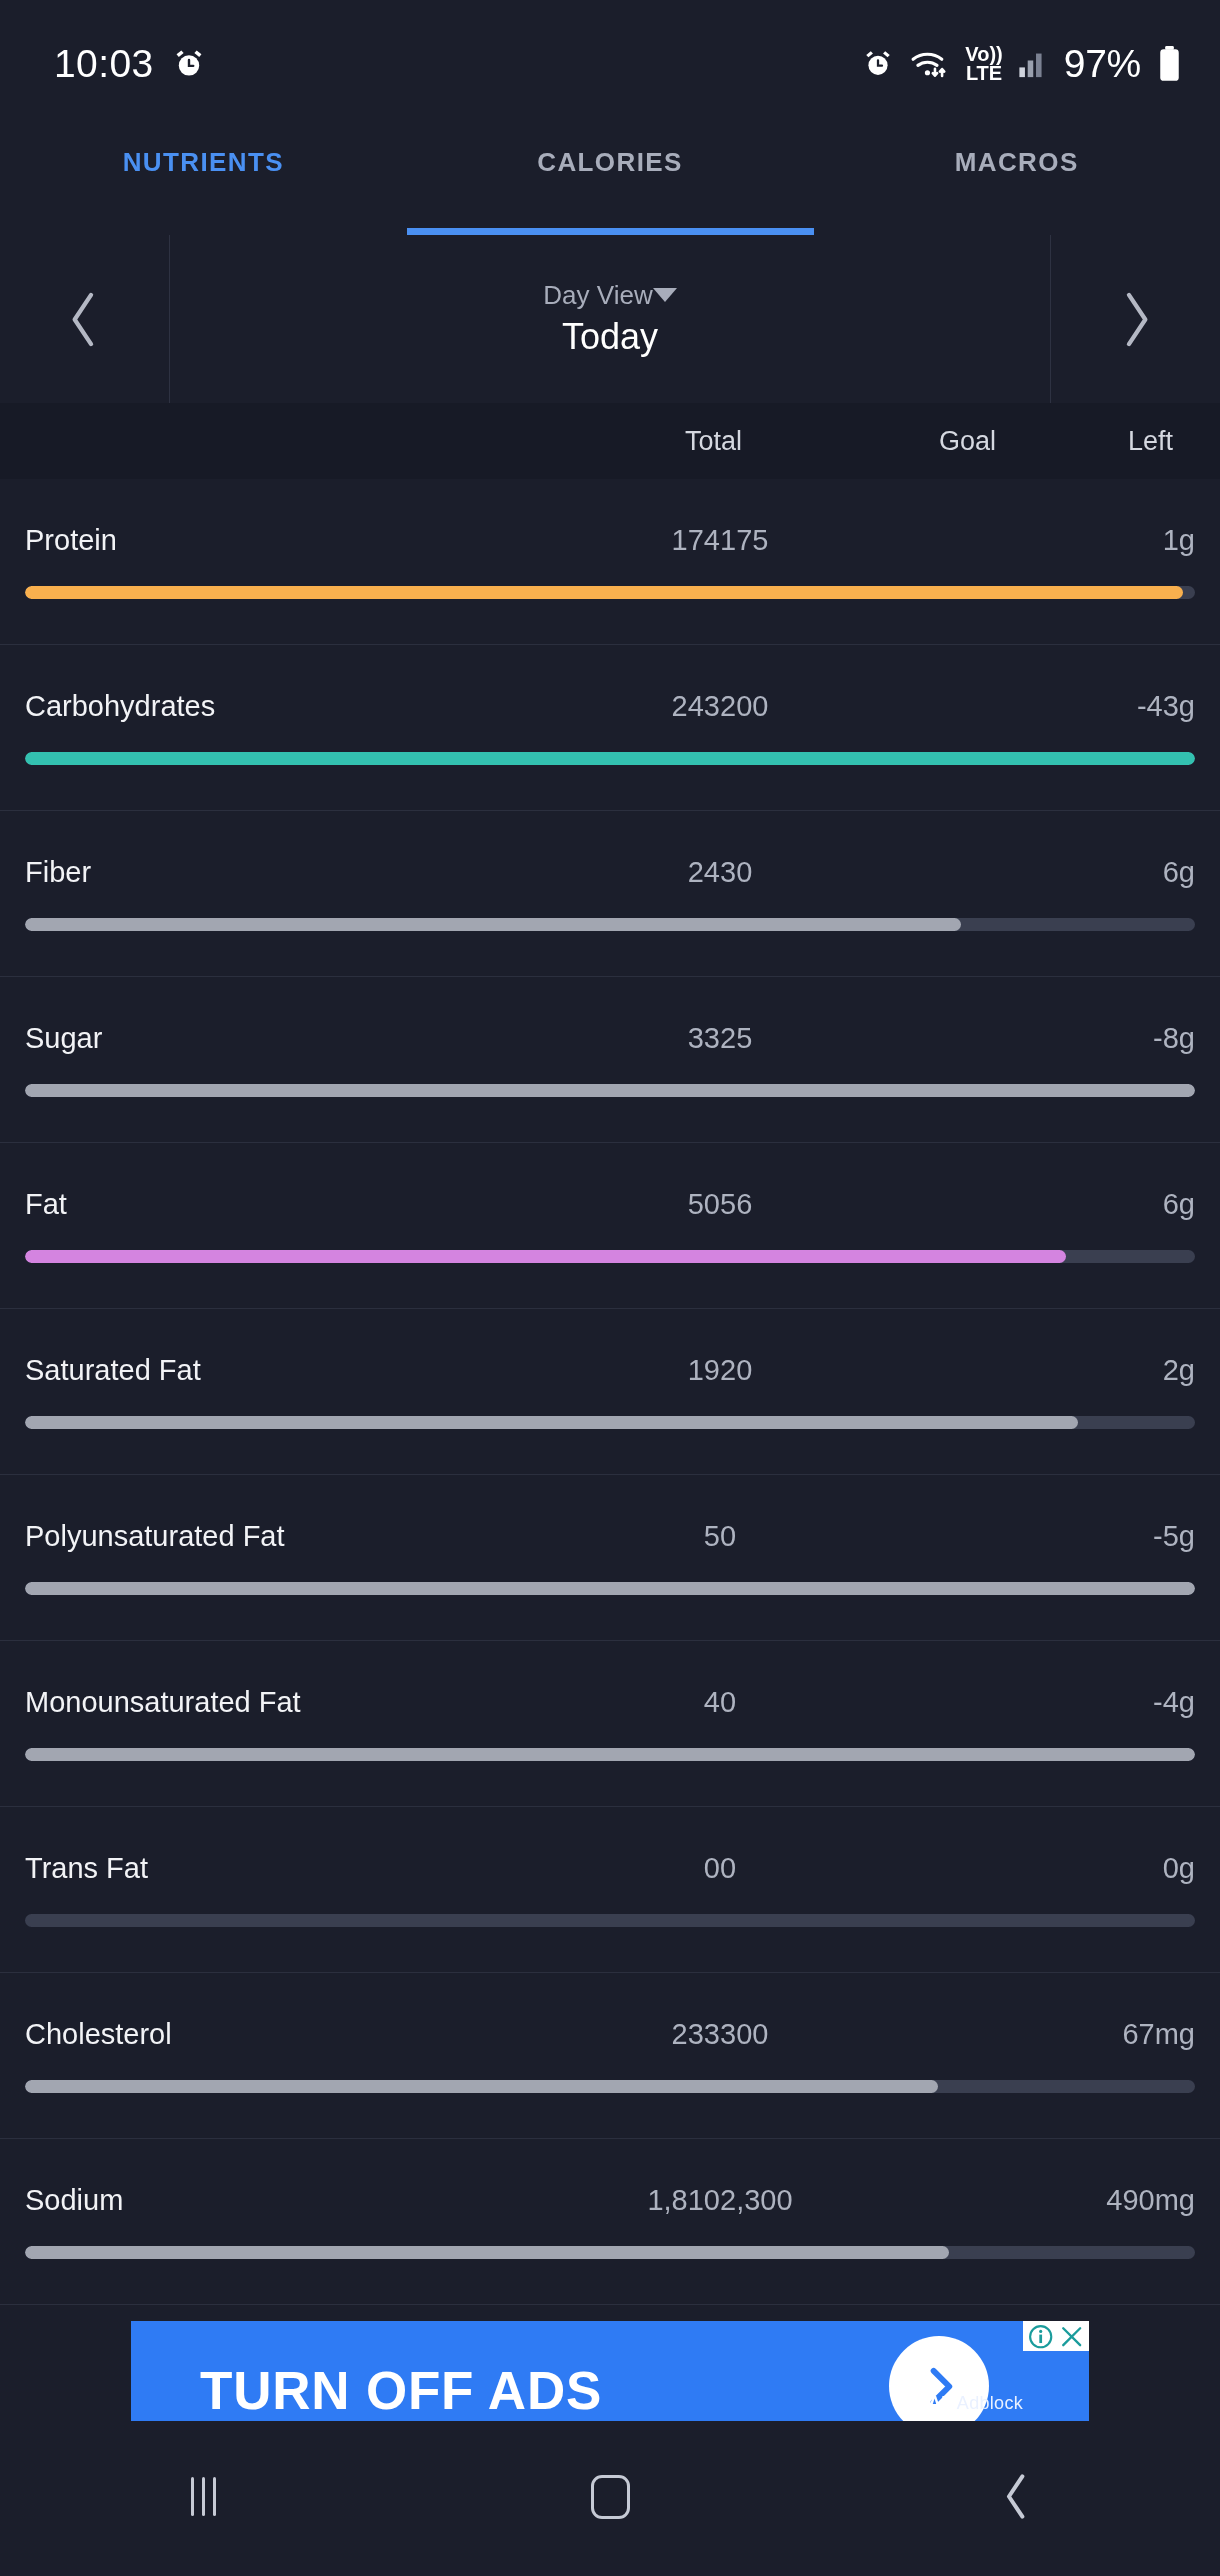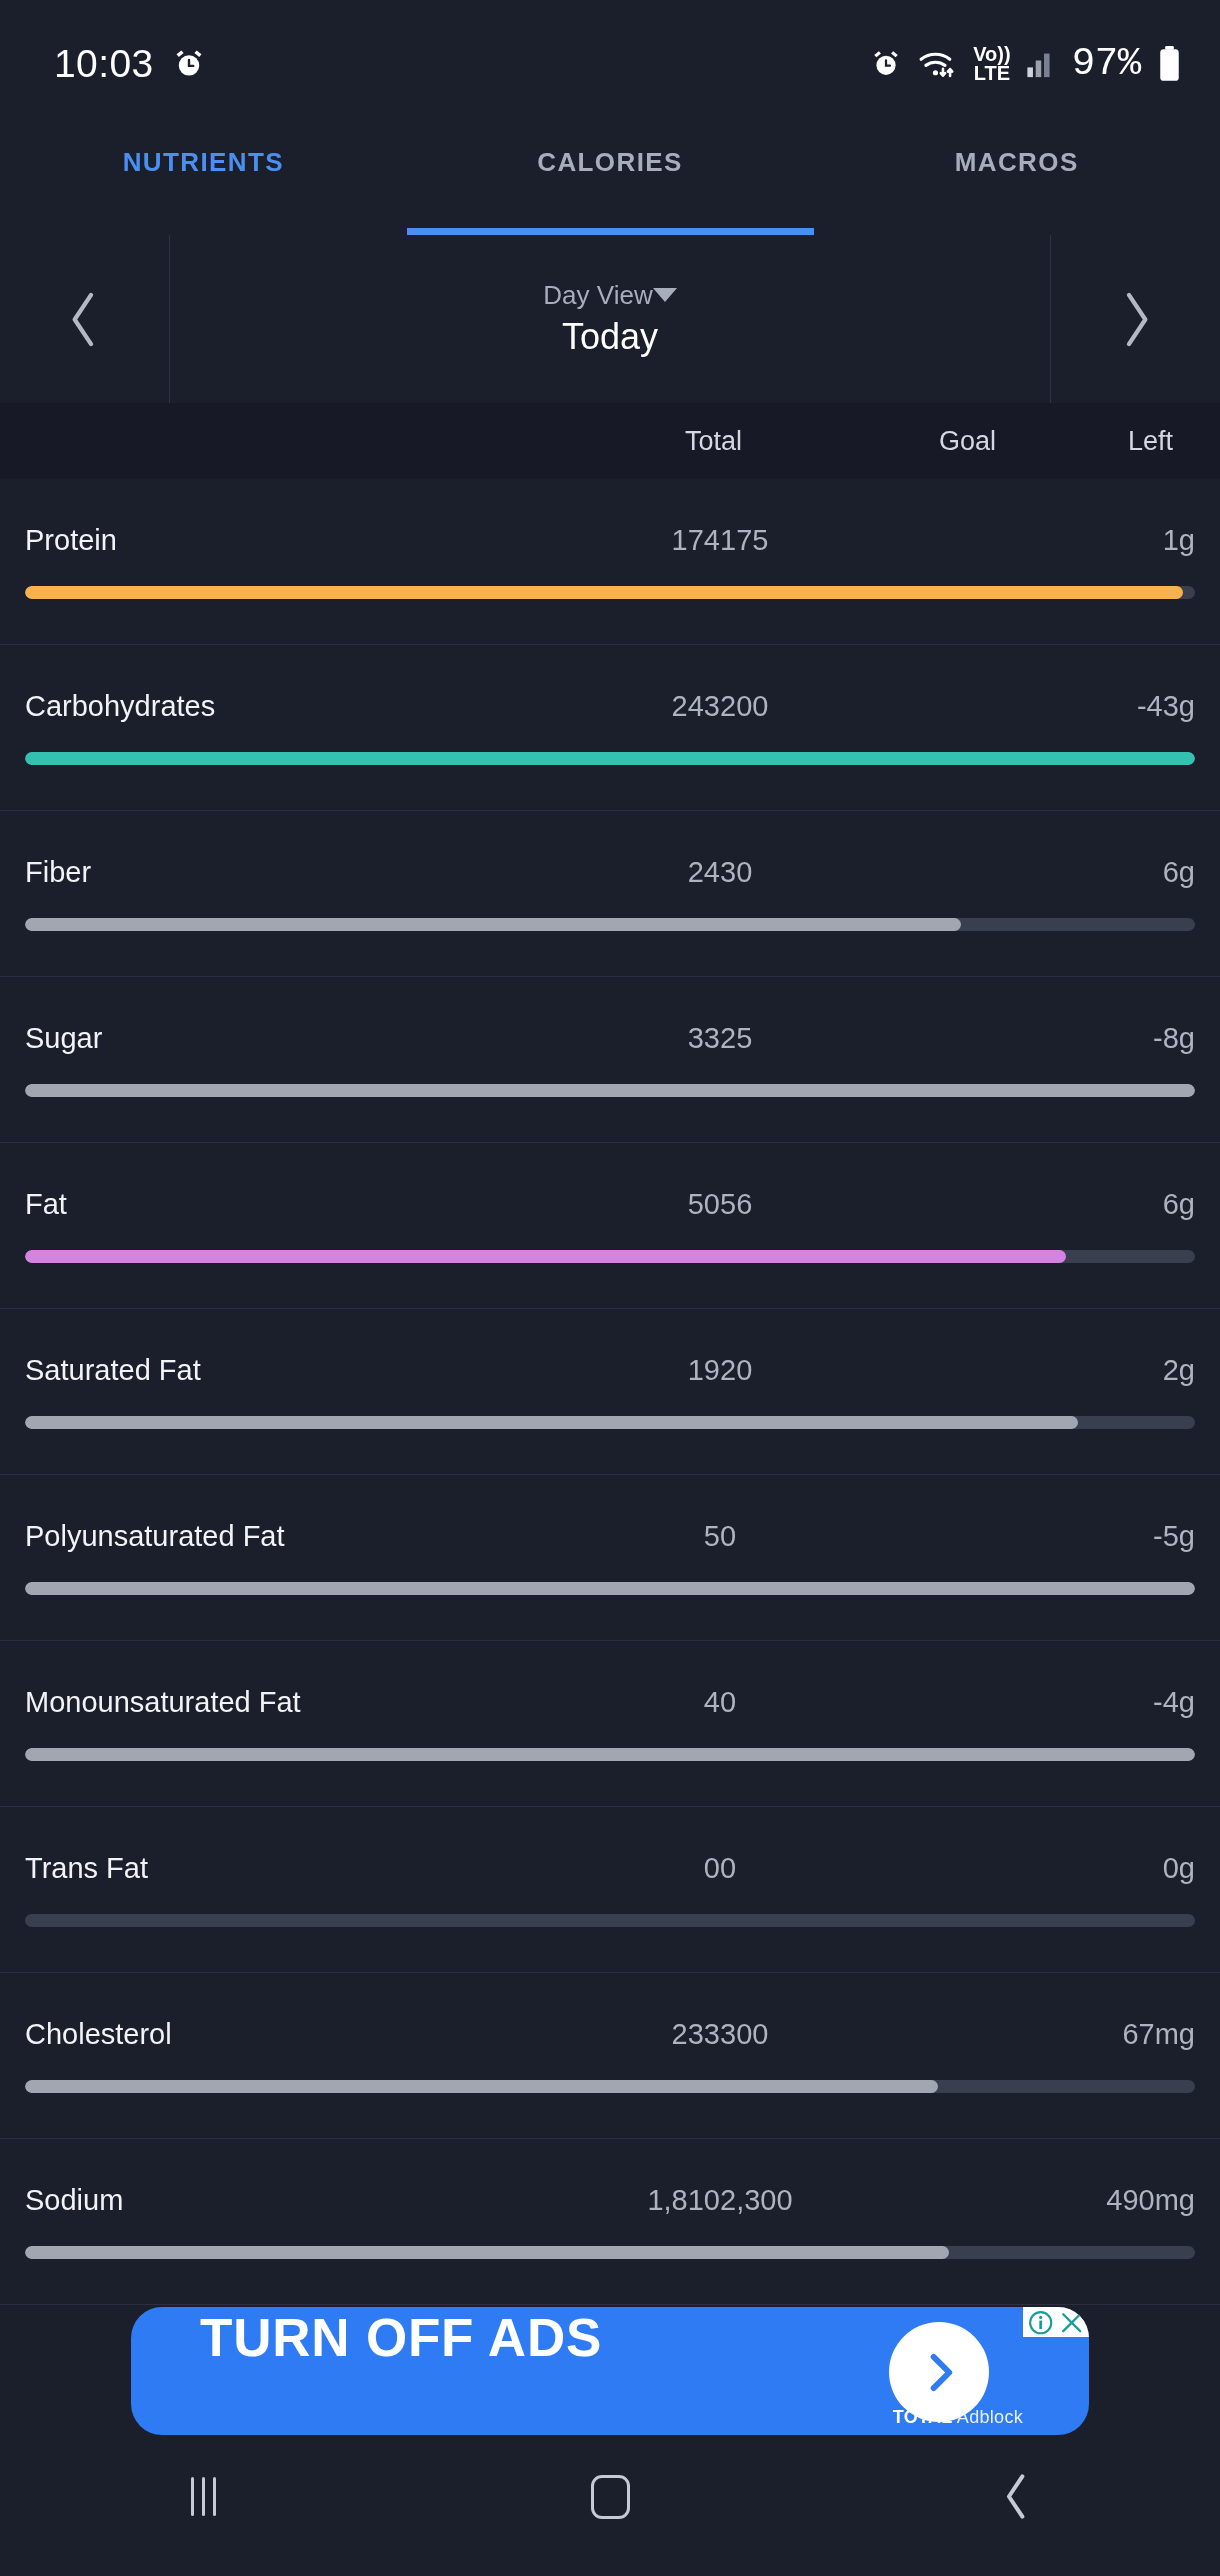--- a/index.html
+++ b/index.html
@@ -16,21 +16,21 @@
     height:127px;
     display:flex;
     align-items:center;
     justify-content:space-between;
     padding:0 37px 0 54px;
     background:#1b1e2b;
   }
   .sb-left { display:flex; align-items:center; gap:18.6px; }
   .sb-time { font-size:39px; font-weight:400; color:#fff; letter-spacing:0.4px; }
   .sb-right { display:flex; align-items:center; gap:15.3px; }
-  .sb-pct { font-size:39px; font-weight:500; color:#fff; letter-spacing:-0.4px;font-family:Liberation Mono, monospace; }
+  .sb-pct { font-size:39px; font-weight:500; color:#fff; letter-spacing:-0.4px; }
   .icn { display:inline-flex; align-items:center; justify-content:center; }
   .volte { display:flex; flex-direction:column; align-items:center; line-height:0.92;
            font-size:20px; font-weight:700; color:#fff; }
 
   
   .tabs {
     height:108px;
     display:flex;
     background:#1b1e2b;
     position:relative;
@@ -140,26 +140,25 @@
   .ad-area {
     height:132px;
     background:#1b1e2b;
     display:flex;
     align-items:center;
     justify-content:center;
   }
   .ad {
     position:relative;
     width:958px;
-    height:128px;
+    height:100px;
     background:#2f7bf4;
     display:flex;
-    align-items:flex-start;
+    align-items:flex-end;
     overflow:hidden;
-    border-radius:31px;
   }
   .ad-text {
     font-size:53px;
     font-weight:700;
     color:#fff;
     letter-spacing:0.8px;
     margin-left:69px;
   }
   .ad-cta {
     position:absolute;

